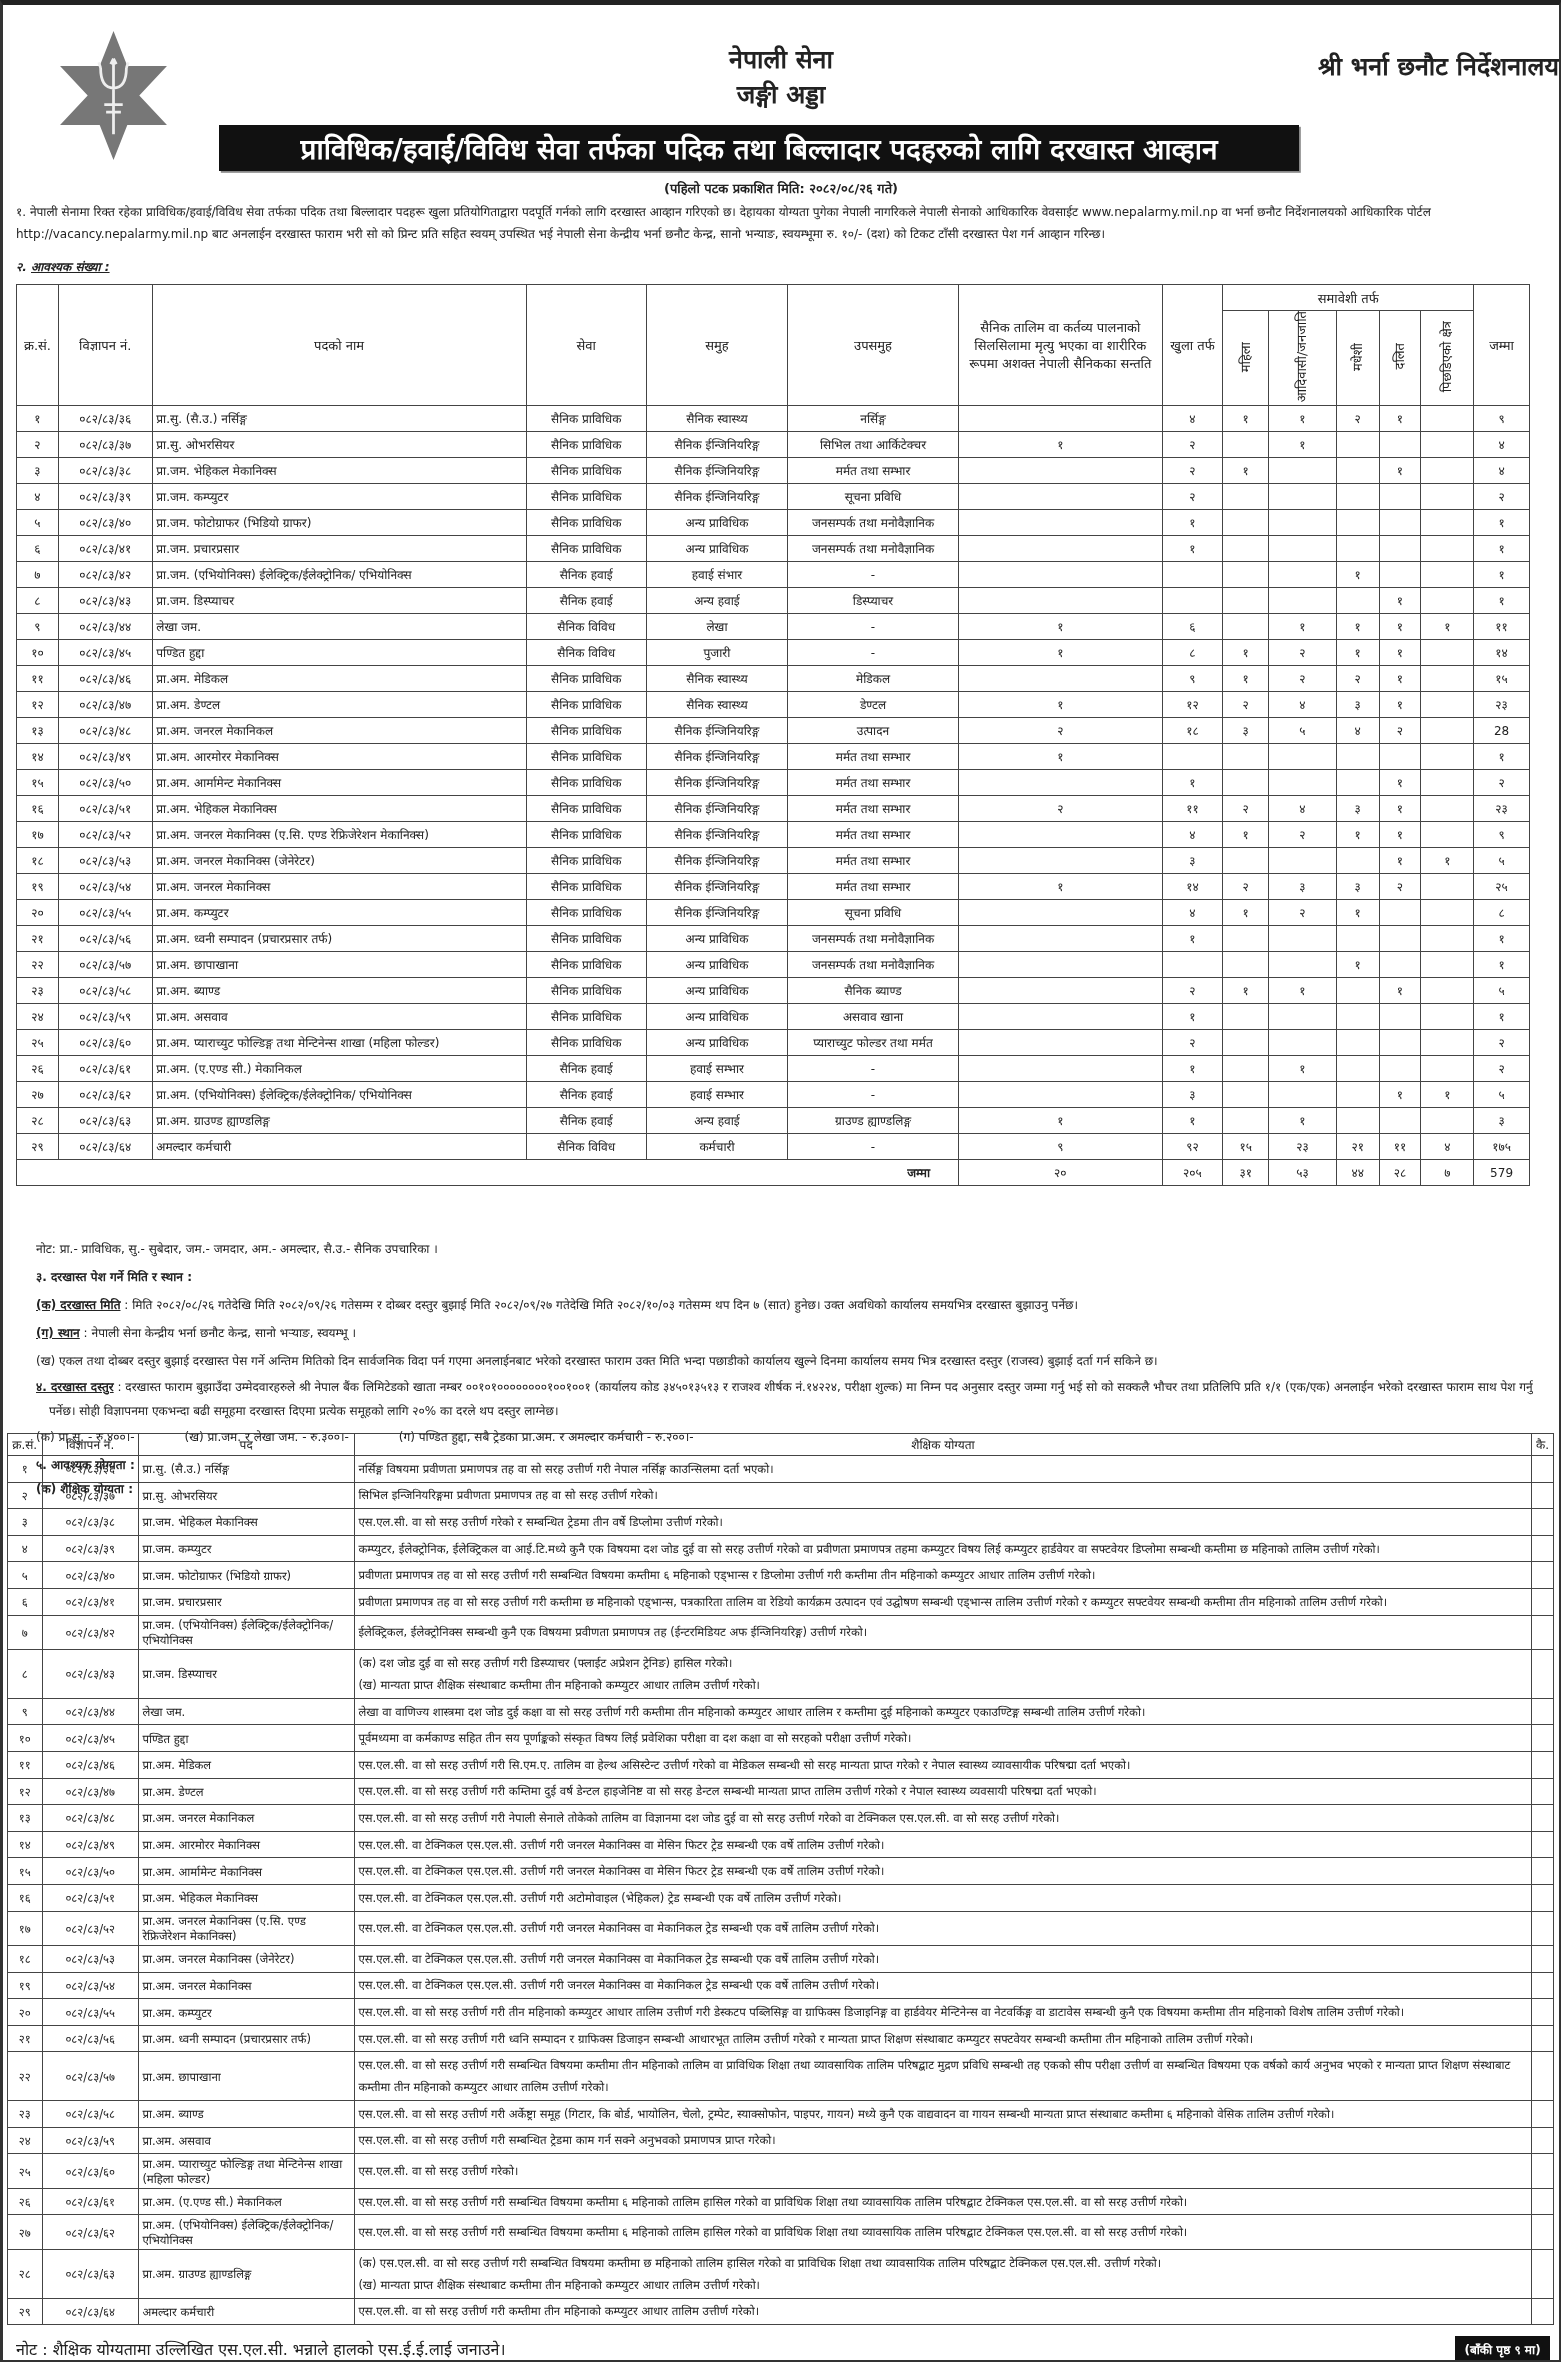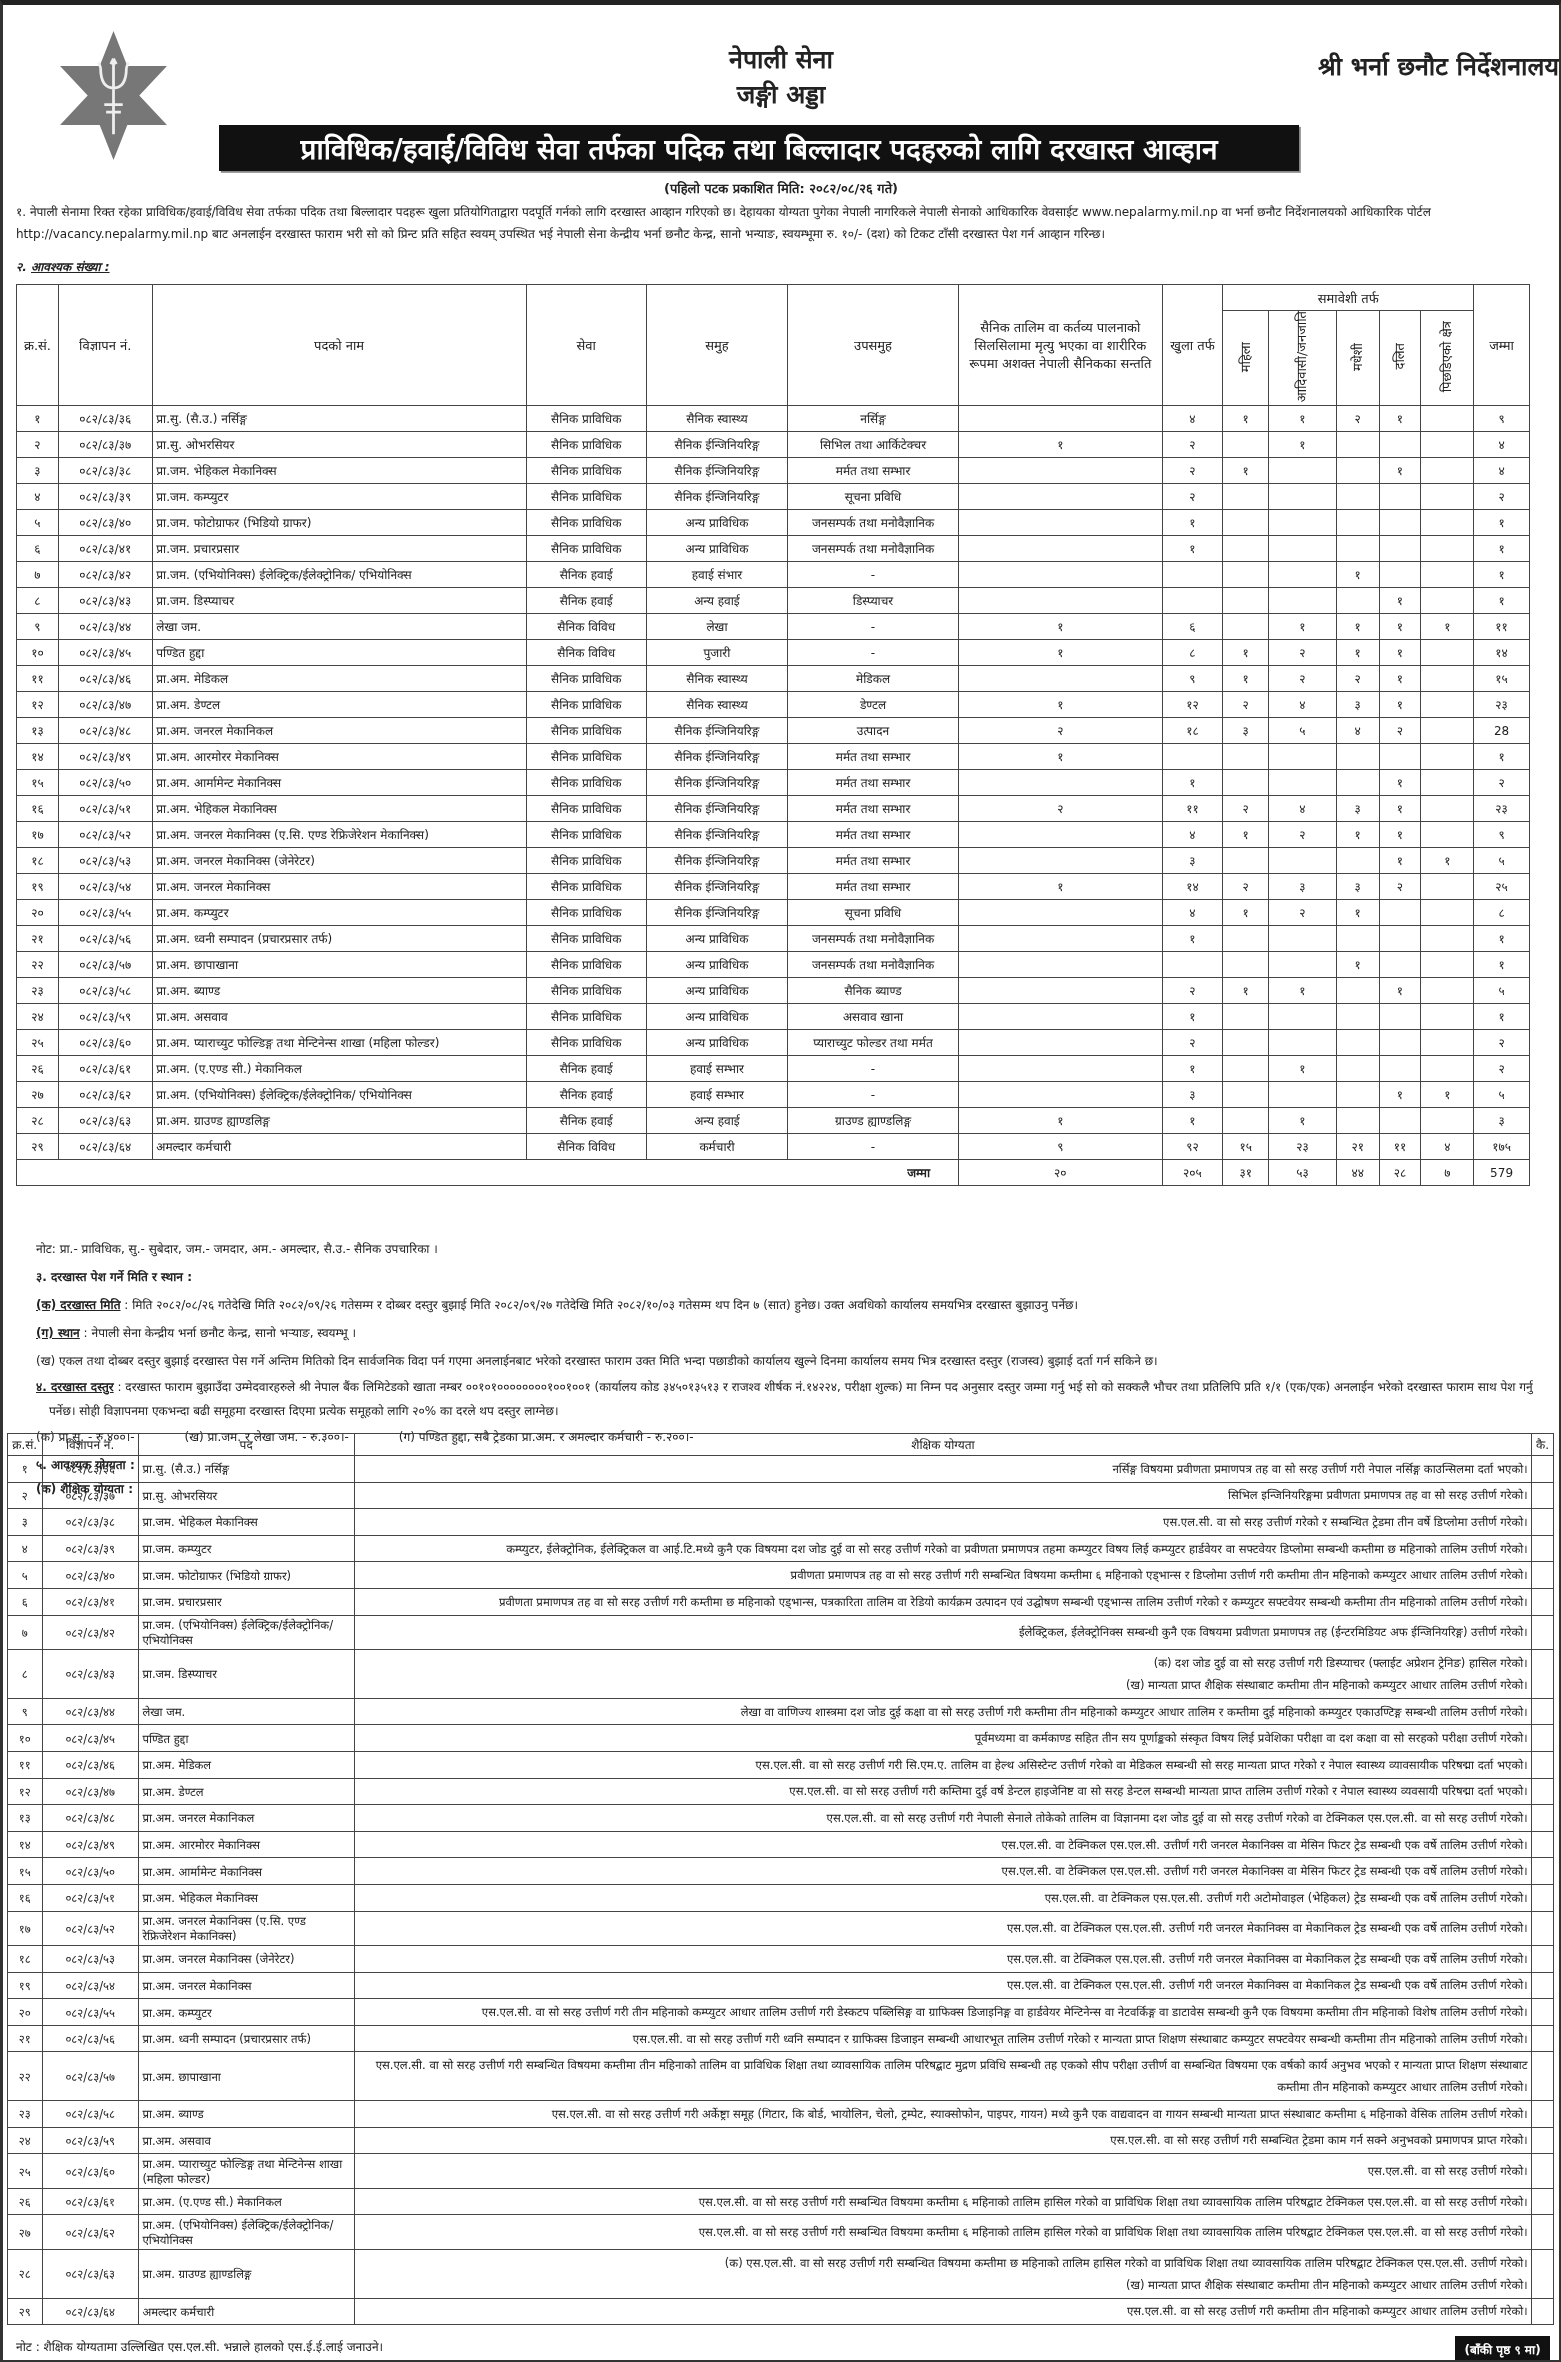--- a/index.html
+++ b/index.html
@@ -30,22 +30,22 @@
   .t1 th, .t1 td { border: 0.9px solid #444; padding: 0 3.7px; text-align: center; height: 26px; font-weight: normal; }
   .t1 td.name { text-align: left; }
   .t1 th { font-size: 13px; }
   .vert { writing-mode: vertical-rl; transform: rotate(180deg); white-space: nowrap; display: inline-block; }
   .sec3 { position: absolute; top: 1230px; left: 0; right: 0; margin-left: 20px; }
   .line { font-size: 12px; line-height: 28px; padding: 0 13px; }
   .t2 { position: absolute; left: 3.7px; top: 1428px; width: 1547px; font-size: 11.5px; }
   .t2 th, .t2 td { border: 0.9px solid #444; padding: 1.8px 3.7px; font-weight: normal; vertical-align: middle; }
   .t2 th { height: 22px; font-size: 12px; text-align: center; }
   .t2 td.c { text-align: center; }
-  .t2 td.q { line-height: 22px; text-align: right; }
-  .footer-note { position: absolute; left: 13px; top: 2333px; font-size: 12px; }
+  .t2 td.q { line-height: 22px; }
+  .footer-note { position: absolute; left: 13px; top: 2333px; font-size: 16px; }
   .more { position: absolute; right: 9.2px; top: 2331px; background: #111; color: #fff; font-size: 12px; padding: 4.6px 9.2px; font-weight: bold; }
 </style>
 </head>
 <body>
 
 <div class="header">
   <svg class="emblem" viewBox="0 0 120 140">
     <polygon points="60,0 75,38 118,38 88,70 118,102 75,102 60,140 45,102 2,102 32,70 2,38 45,38" fill="#777"></polygon>
     <path d="M60 30 L60 112 M46 40 Q46 62 60 62 Q74 62 74 40 M46 40 L44 34 M74 40 L76 34 M60 30 L57 36 M60 30 L63 36 M50 80 L70 80 M52 88 L68 88" stroke="#eee" stroke-width="3" fill="none"></path>
   </svg>

